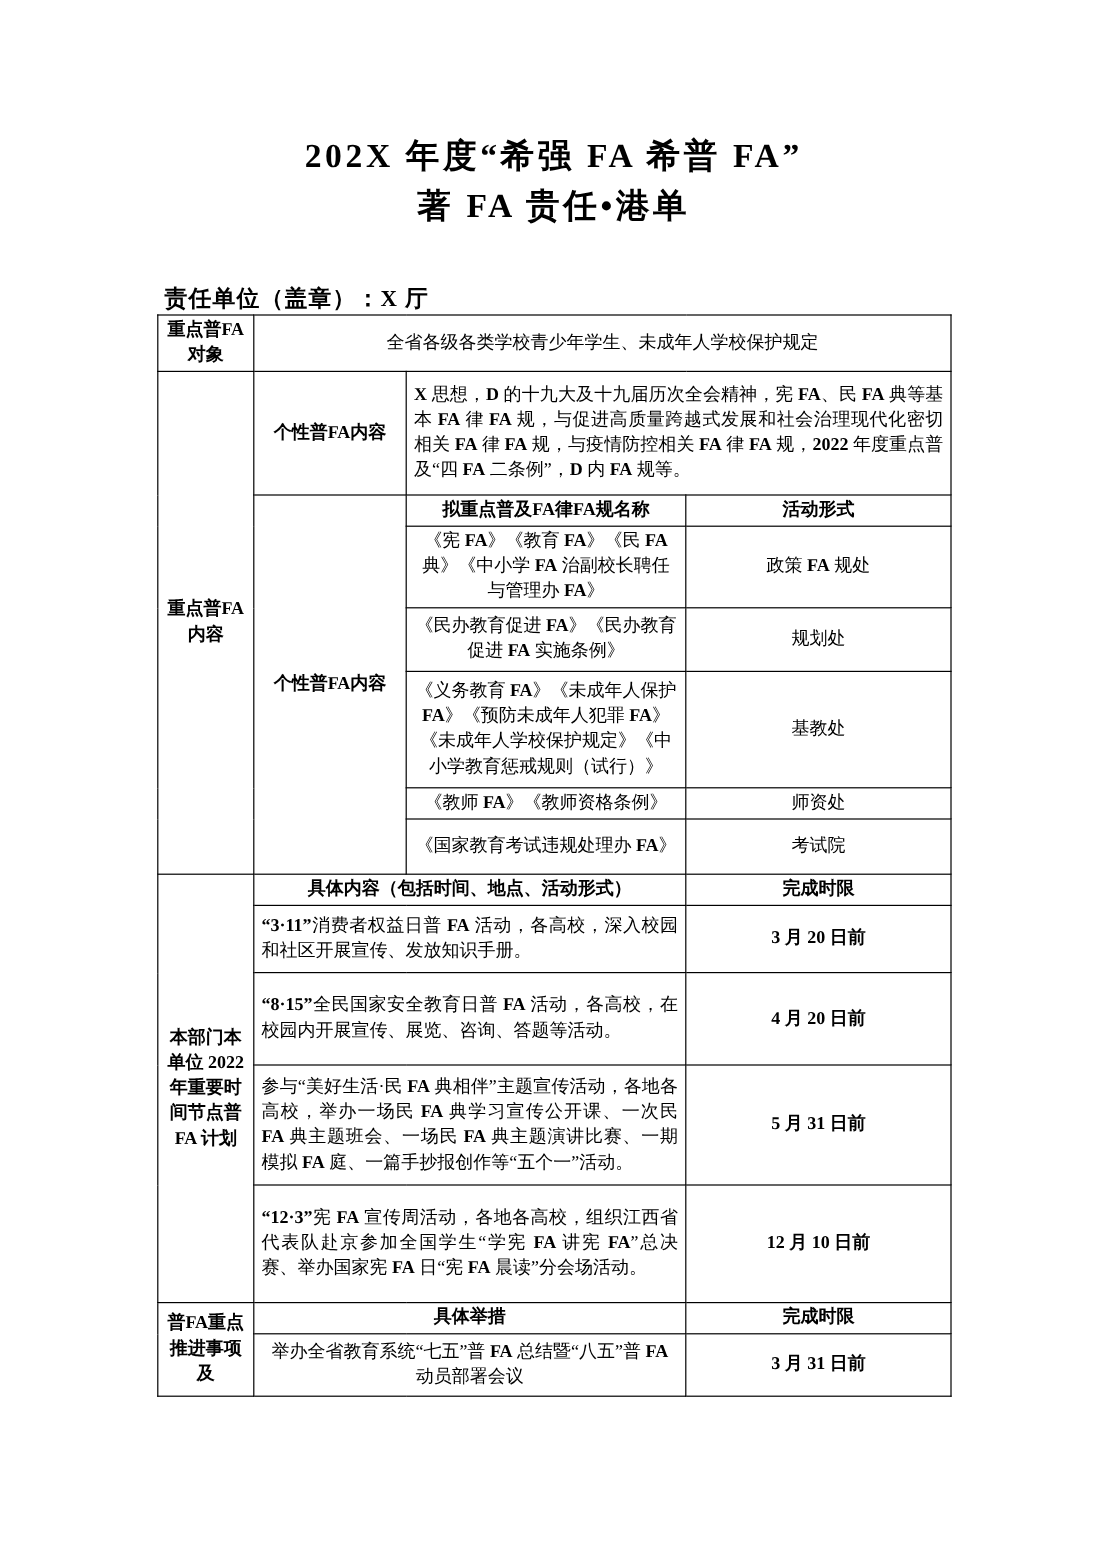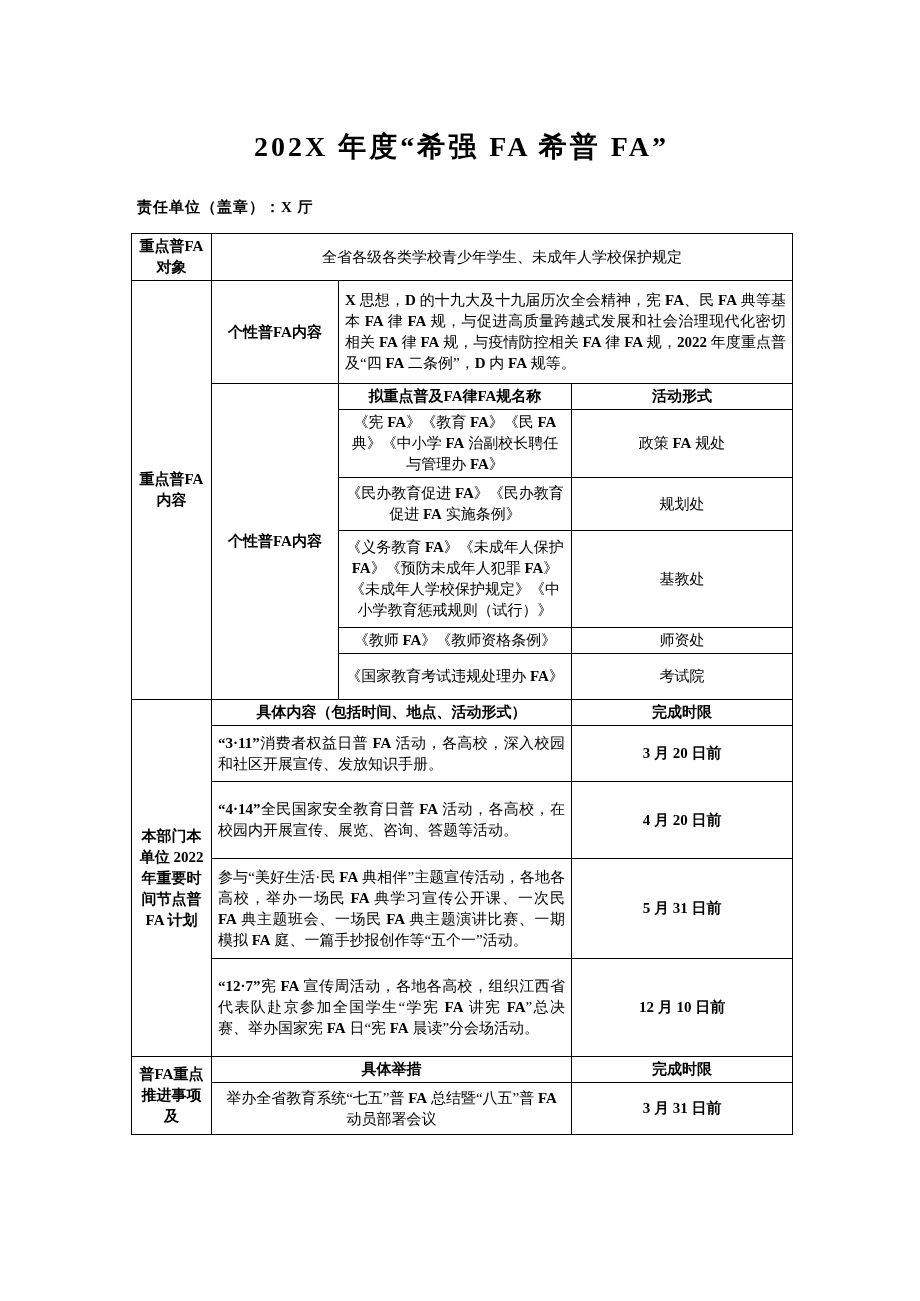--- a/index.html
+++ b/index.html
@@ -1,42 +1,43 @@
 <!DOCTYPE html>
 <html><head>
 <meta charset="utf-8">
 <style>
   * { margin:0; padding:0; box-sizing:border-box; }
   html,body { width:920px; height:1301px; background:#ffffff; overflow:hidden; }
   body { font-family:"Liberation Serif","DejaVu Serif",serif; color:#000; position:relative; }
-  .doc { position:absolute; left:131px; top:16px; width:661px; }
+  .doc { position:absolute; left:131px; top:0; width:661px; }
   .title-block { margin-top:110px; text-align:center; }
   .title-line { font-size:28px; font-weight:bold; letter-spacing:3px; line-height:42px; }
-  .unit-line { margin-top:30px; font-size:15px; font-weight:bold; letter-spacing:1px; padding-left:6px; }
-  table { border-collapse:collapse; width:661px; table-layout:fixed; margin-top:16px; }
+  .unit-line { margin-top:42px; font-size:19px; font-weight:bold; letter-spacing:1px; padding-left:6px; }
+  table { border-collapse:collapse; width:661px; table-layout:fixed; margin-top:0; }
   td {
     border:1px solid #000;
     font-size:15px;
     line-height:21px;
     padding:2px 6px;
     vertical-align:middle;
     word-break:break-word;
   }
   .c { text-align:center; }
   .j { text-align:justify; }
   .bold { font-weight:bold; }
   b { font-weight:bold; }
 </style>
 </head>
 <body>
 
 <div class="doc">
 
   <div class="title-block">
     <div class="title-line">202X 年度“希强 FA 希普 FA”</div>
+    <div class="title-line">著 FA 贵任•港单</div>
   </div>
 
   <div class="unit-line">责任单位（盖章）：X 厅</div>
 
   <table>
     <colgroup>
       <col style="width:80px">
       <col style="width:127px">
       <col style="width:233px">
       <col style="width:221px">
@@ -84,29 +85,29 @@
       <tr style="height:24px">
         <td class="c bold" rowspan="5">本部门本单位 2022 年重要时间节点普 FA 计划</td>
         <td class="c bold" colspan="2">具体内容（包括时间、地点、活动形式）</td>
         <td class="c bold">完成时限</td>
       </tr>
       <tr style="height:56px">
         <td class="j" colspan="2"><b>“3·11”</b>消费者权益日普 <b>FA</b> 活动，各高校，深入校园和社区开展宣传、发放知识手册。</td>
         <td class="c bold">3 月 20 日前</td>
       </tr>
       <tr style="height:77px">
-        <td class="j" colspan="2"><b>“4·14”</b>全民国家安全教育日普 <b>FA</b> 活动，各高校，在校园内开展宣传、展览、咨询、答题等活动。</td>
+        <td class="j" colspan="2"><b>“8·15”</b>全民国家安全教育日普 <b>FA</b> 活动，各高校，在校园内开展宣传、展览、咨询、答题等活动。</td>
         <td class="c bold">4 月 20 日前</td>
       </tr>
       <tr style="height:100px">
         <td class="j" colspan="2">参与“美好生活·民 <b>FA</b> 典相伴”主题宣传活动，各地各高校，举办一场民 <b>FA</b> 典学习宣传公开课、一次民 <b>FA</b> 典主题班会、一场民 <b>FA</b> 典主题演讲比赛、一期模拟 <b>FA</b> 庭、一篇手抄报创作等“五个一”活动。</td>
         <td class="c bold">5 月 31 日前</td>
       </tr>
       <tr style="height:98px">
-        <td class="j" colspan="2"><b>“12·7”</b>宪 <b>FA</b> 宣传周活动，各地各高校，组织江西省代表队赴京参加全国学生“学宪 <b>FA</b> 讲宪 <b>FA</b>”总决赛、举办国家宪 <b>FA</b> 日“宪 <b>FA</b> 晨读”分会场活动。</td>
+        <td class="j" colspan="2"><b>“12·3”</b>宪 <b>FA</b> 宣传周活动，各地各高校，组织江西省代表队赴京参加全国学生“学宪 <b>FA</b> 讲宪 <b>FA</b>”总决赛、举办国家宪 <b>FA</b> 日“宪 <b>FA</b> 晨读”分会场活动。</td>
         <td class="c bold">12 月 10 日前</td>
       </tr>
 
       <tr style="height:24px">
         <td class="c bold" rowspan="2">普FA重点推进事项及</td>
         <td class="c bold" colspan="2">具体举措</td>
         <td class="c bold">完成时限</td>
       </tr>
       <tr style="height:52px">
         <td class="c" colspan="2">举办全省教育系统“七五”普 <b>FA</b> 总结暨“八五”普 <b>FA</b> 动员部署会议</td>

